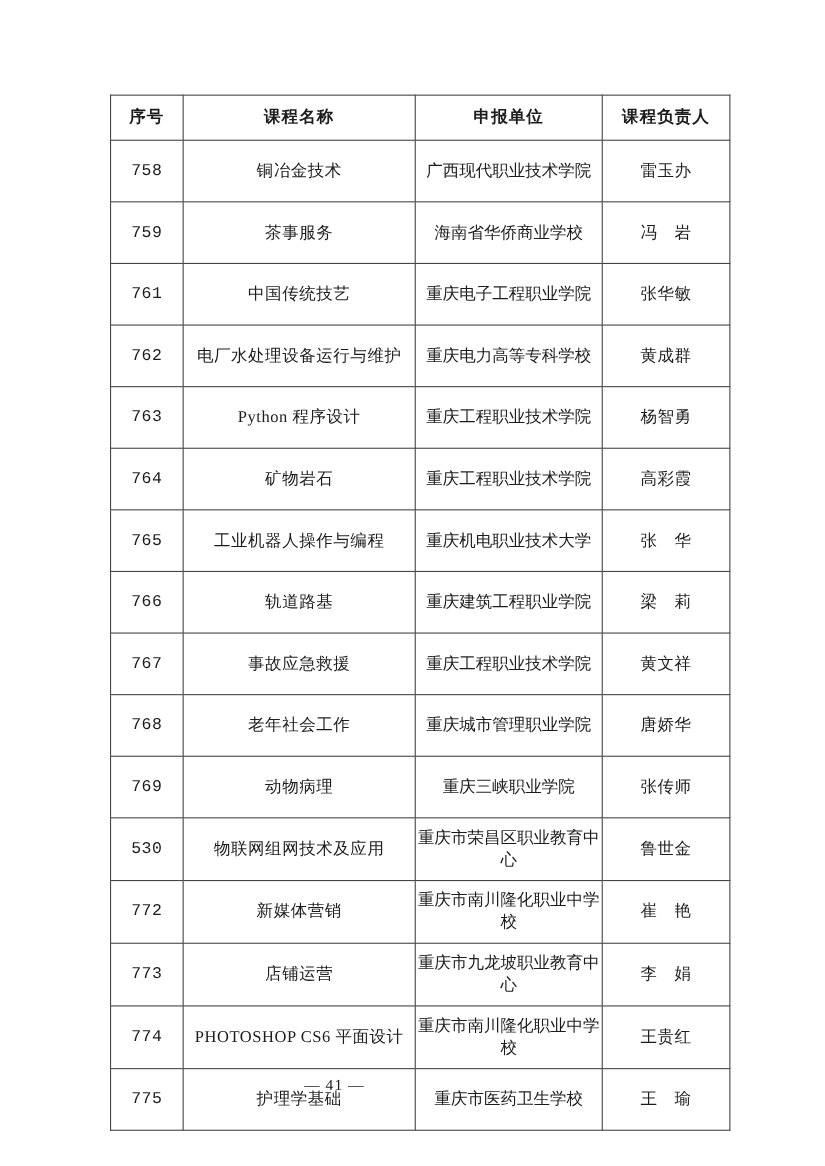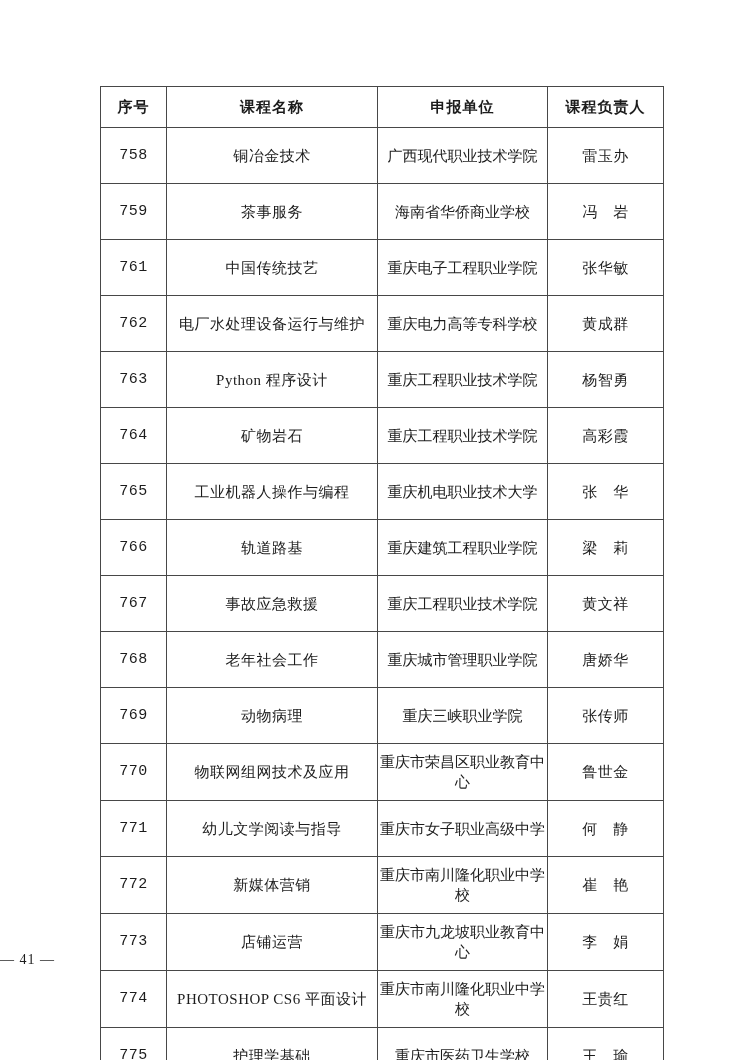--- a/index.html
+++ b/index.html
@@ -57,23 +57,23 @@
     letter-spacing: 0.5px;
   }
   .doc-table tbody td.cell-unit {
     padding: 8px 1px;
     letter-spacing: 0;
     word-break: break-all;
   }
   .page-footer {
     position: absolute;
     left: 0;
-    top: 952px;
+    top: 980px;
     width: 608px;
-    text-align: left;
+    text-align: center;
     font-family: "Liberation Serif", "DejaVu Serif", serif;
     font-size: 14px;
     color: #1c1c1c;
     letter-spacing: 1px;
   }
 </style>
 </head>
 <body>
 
 <table class="doc-table">
@@ -152,30 +152,24 @@
         <td class="cell cell-unit">重庆城市管理职业学院</td>
         <td class="cell cell-leader">唐娇华</td>
       </tr>
       <tr>
         <td class="cell cell-no">769</td>
         <td class="cell cell-course">动物病理</td>
         <td class="cell cell-unit">重庆三峡职业学院</td>
         <td class="cell cell-leader">张传师</td>
       </tr>
       <tr>
-        <td class="cell cell-no">770</td>
+        <td class="cell cell-no">530</td>
         <td class="cell cell-course">物联网组网技术及应用</td>
         <td class="cell cell-unit">重庆市荣昌区职业教育中心</td>
         <td class="cell cell-leader">鲁世金</td>
-      </tr>
-      <tr>
-        <td class="cell cell-no">771</td>
-        <td class="cell cell-course">幼儿文学阅读与指导</td>
-        <td class="cell cell-unit">重庆市女子职业高级中学</td>
-        <td class="cell cell-leader">何　静</td>
       </tr>
       <tr>
         <td class="cell cell-no">772</td>
         <td class="cell cell-course">新媒体营销</td>
         <td class="cell cell-unit">重庆市南川隆化职业中学校</td>
         <td class="cell cell-leader">崔　艳</td>
       </tr>
       <tr>
         <td class="cell cell-no">773</td>
         <td class="cell cell-course">店铺运营</td>

